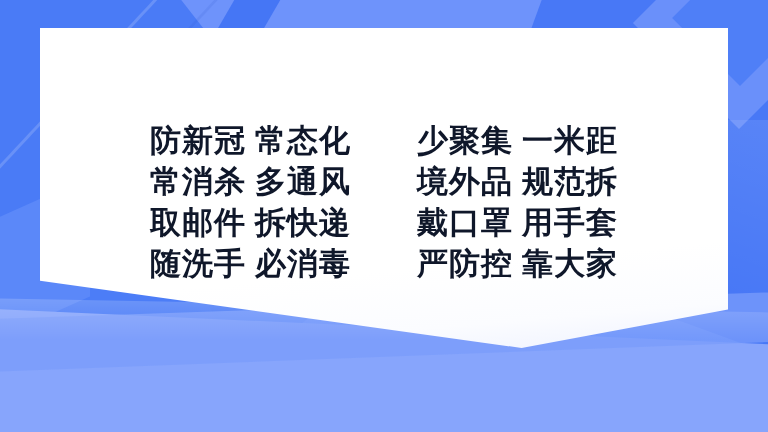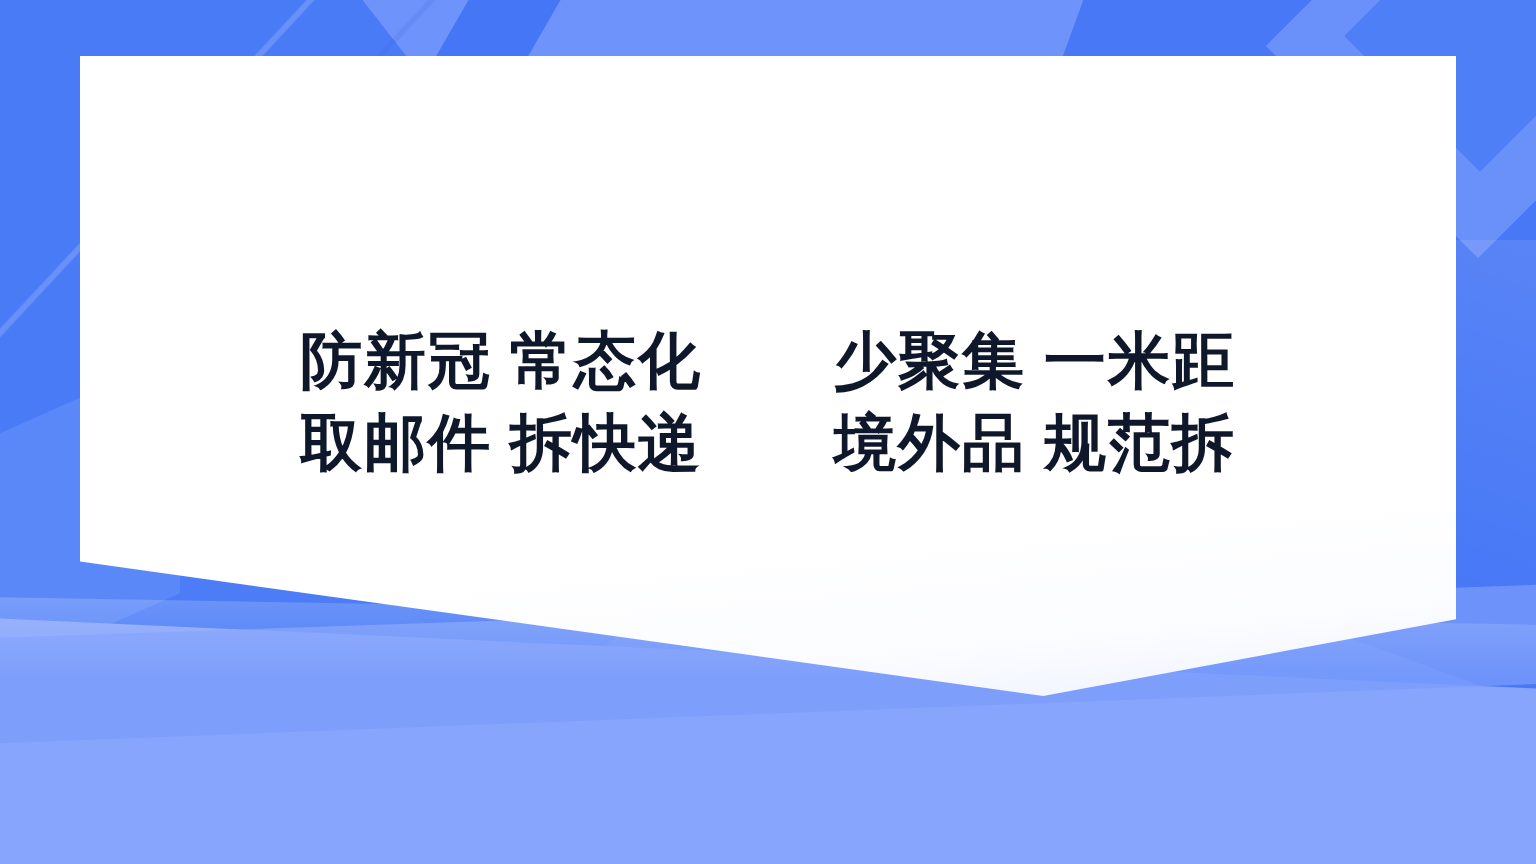--- a/index.html
+++ b/index.html
@@ -217,22 +217,26 @@
   <div class="facet facet-bottom"></div>
   <div class="facet facet-bottom-band"></div>
   <div class="facet facet-bottom-sheen"></div>
 
   <div class="card"></div>
 
   <div class="slogans">
 
     <div class="col">
       <div class="line"><span class="seg">防新冠</span><span class="gap"></span><span class="seg">常态化</span></div>
+      <div class="line"><span class="seg">常消杀</span><span class="gap"></span><span class="seg">多通风</span></div>
       <div class="line"><span class="seg">取邮件</span><span class="gap"></span><span class="seg">拆快递</span></div>
+      <div class="line"><span class="seg">随洗手</span><span class="gap"></span><span class="seg">必消毒</span></div>
     </div>
 
     <div class="col">
       <div class="line"><span class="seg">少聚集</span><span class="gap"></span><span class="seg">一米距</span></div>
       <div class="line"><span class="seg">境外品</span><span class="gap"></span><span class="seg">规范拆</span></div>
+      <div class="line"><span class="seg">戴口罩</span><span class="gap"></span><span class="seg">用手套</span></div>
+      <div class="line"><span class="seg">严防控</span><span class="gap"></span><span class="seg">靠大家</span></div>
     </div>
 
   </div>
 </div>
 
 </body></html>

